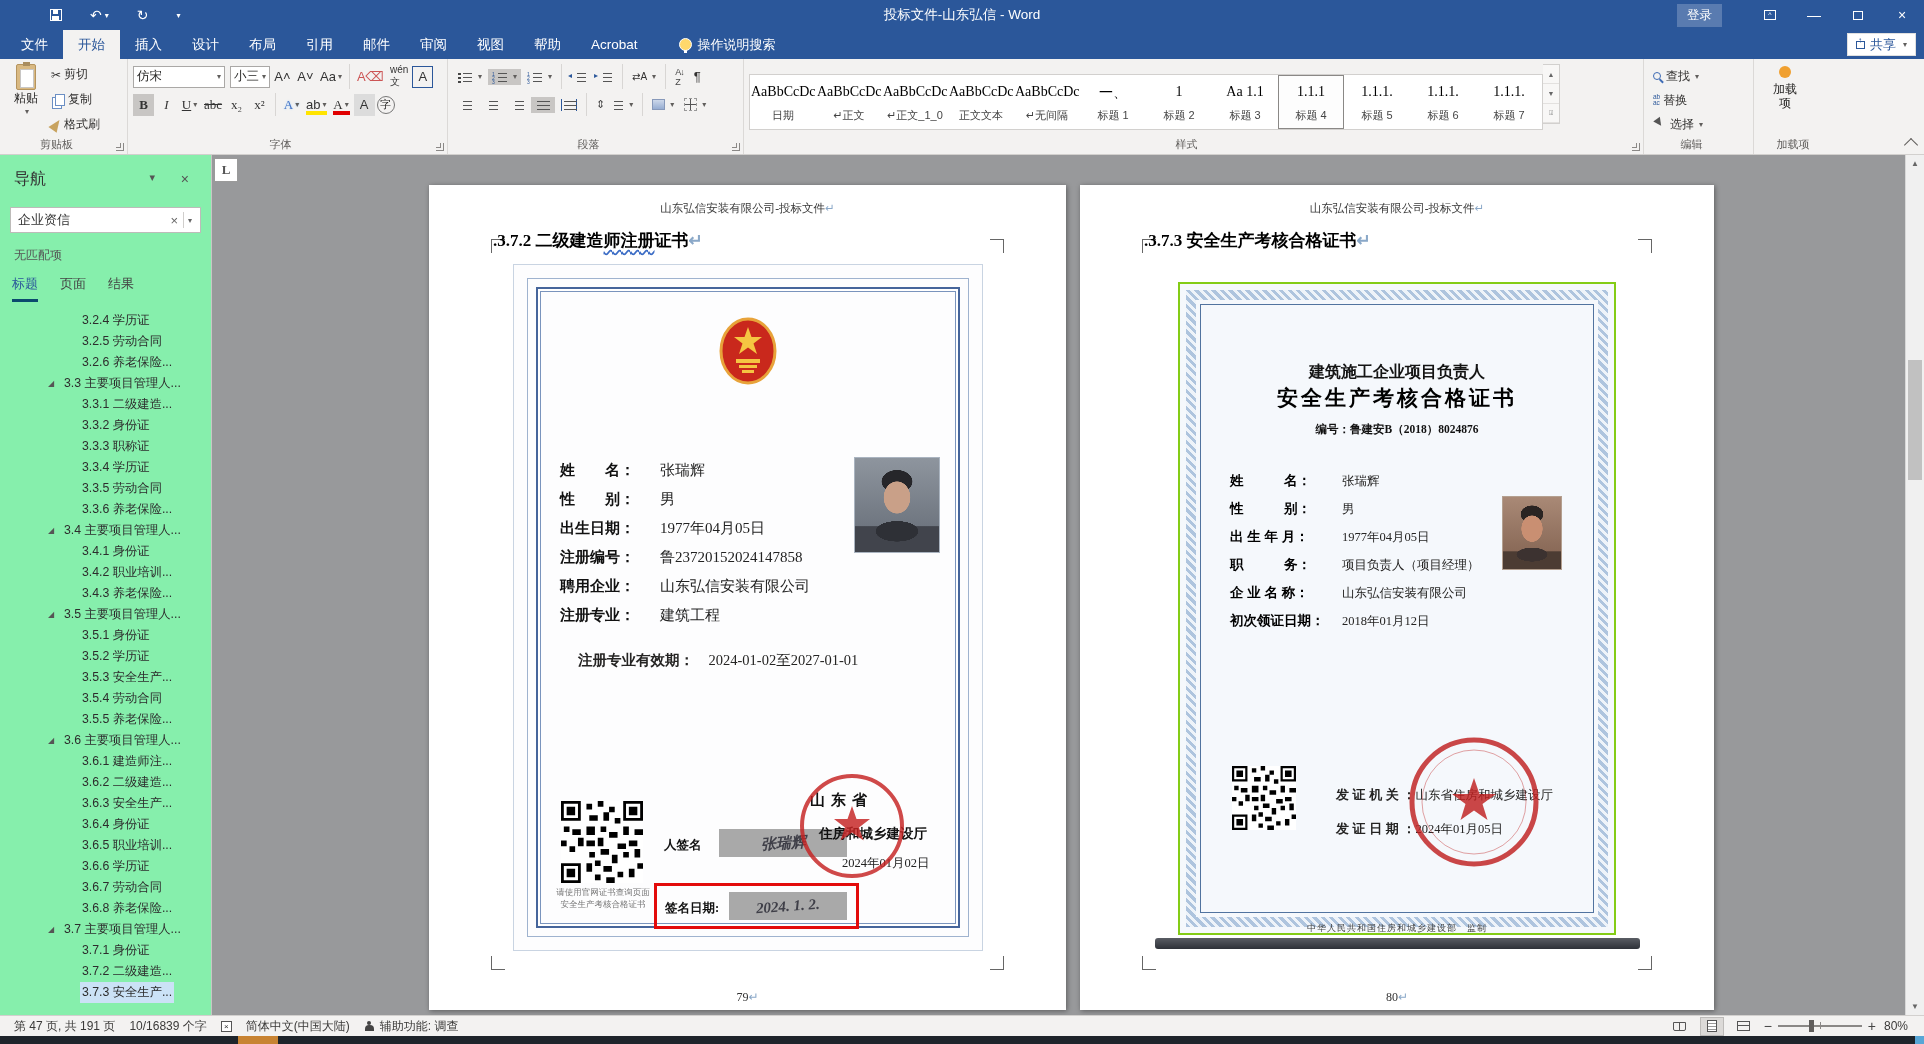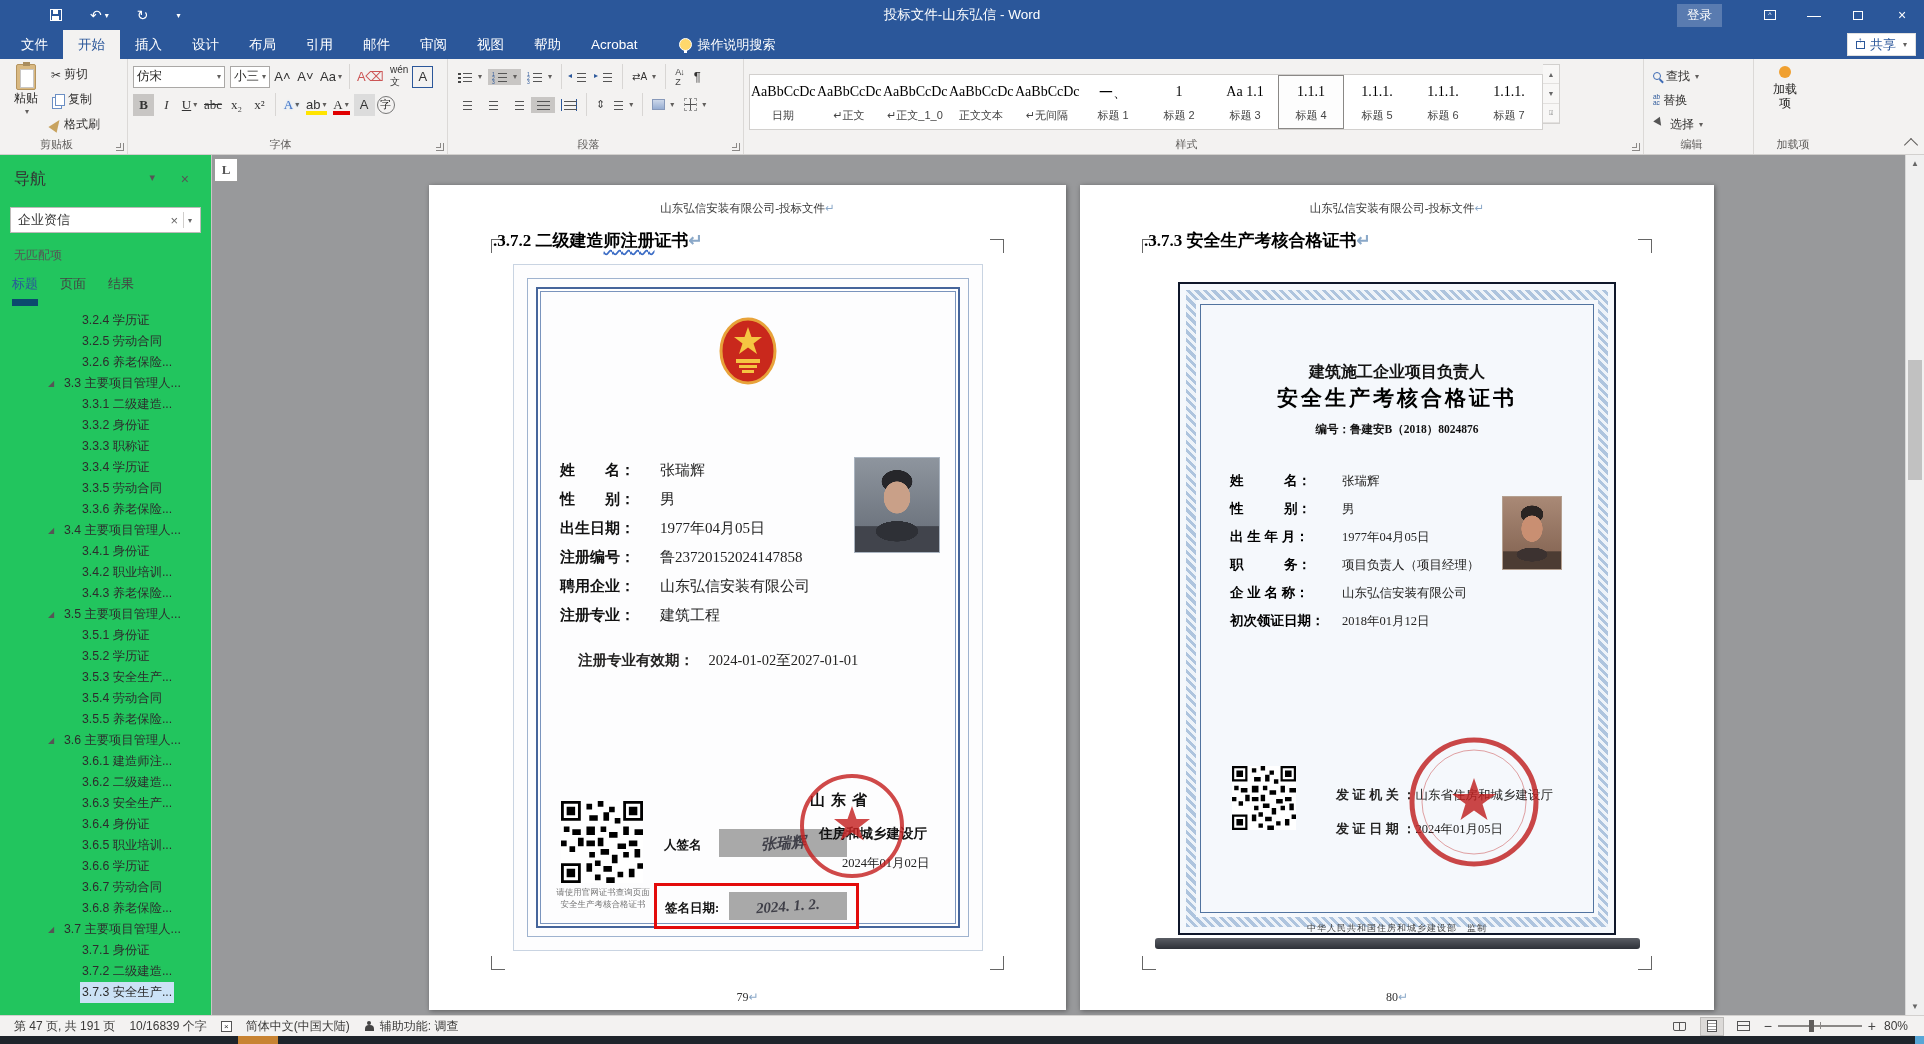--- a/index.html
+++ b/index.html
@@ -90,32 +90,32 @@
   .ic-find { width:8px; height:8px; border:1.5px solid #3f6cb5; border-radius:50%; position:relative; margin-right:2px; }
   .ic-find::after { content:""; position:absolute; width:5px; height:1.5px; background:#3f6cb5; transform:rotate(45deg); right:-4px; bottom:-2px; }
   .ic-replace { font-size:6.5px; line-height:6px; white-space:pre; color:#2b579a; }
   .ic-select { width:0; height:0; border:4px solid transparent; border-top:8px solid #555; transform:rotate(-35deg); margin:0 3px; }
   .addin-big { display:flex; flex-direction:column; align-items:center; width:52px; padding-top:4px; gap:4px; }
   .ic-dot { width:12px; height:12px; border-radius:50%; background:#f0a030; }
   .addin-big .lbl { font-size:12px; text-align:center; width:34px; line-height:14px; }
   .ribbon-collapse { position:absolute; right:8px; bottom:4px; width:10px; height:10px; border-left:1.5px solid #605e5c; border-top:1.5px solid #605e5c; transform:rotate(45deg); }
 
   
-  .navpane { position:absolute; left:0; top:155px; width:212px; bottom:29px; background:#22c55e; border-right:1px solid #c8c6c4; overflow:hidden; }
+  .navpane { position:absolute; left:0; top:155px; width:212px; bottom:29px; background:#86efac; border-right:1px solid #c8c6c4; overflow:hidden; }
   .nav-head { position:absolute; left:14px; top:14px; font-size:16px; color:#333; }
   .nav-head-ctrl { position:absolute; top:16px; font-size:11px; color:#555; }
   .nav-search { position:absolute; left:10px; right:10px; top:52px; height:26px; background:#fff; border:1px solid #bdbbb9; display:flex; align-items:center; padding:0 4px 0 7px; }
   .nav-search .q { flex:1; font-size:13px; color:#333; }
   .nav-search .x { color:#666; font-size:13px; padding:0 5px; }
   .nav-search .sep { width:1px; height:16px; background:#d0cecc; }
   .nav-search .dd2 { font-size:8px; color:#666; padding:0 4px; }
   .nav-nomatch { position:absolute; left:14px; top:92px; font-size:12px; color:#555; }
   .nav-tabs { position:absolute; left:12px; top:120px; display:flex; gap:22px; }
   .nav-tab { font-size:13px; color:#444; padding-bottom:6px; }
-  .nav-tab.active { color:#2b579a; border-bottom:7px solid #0c4a6e; }
+  .nav-tab.active { color:#2b579a; border-bottom:3px solid #0c4a6e; }
   .nav-list { position:absolute; left:0; right:0; top:155px; bottom:0; overflow:hidden; }
   .nav-row { height:21px; line-height:21px; font-size:12.3px; color:#2d2d2d; white-space:nowrap; overflow:hidden; position:relative; }
   .nav-row .tri { position:absolute; left:48px; top:0; font-size:8px; color:#555; }
   .nav-row .txt { position:absolute; left:82px; }
   .nav-row.parent .txt { left:64px; }
   .nav-row.selected .txt { background:#cbe2f6; box-shadow:0 0 0 2px #cbe2f6; }
 
   
   .canvas { position:absolute; left:212px; top:155px; right:0; bottom:29px; background:#98999b; overflow:hidden; }
   .tabsel { position:absolute; left:2px; top:3px; width:24px; height:24px; background:#fff; border:1px solid #9a9a9a; font-family:"Liberation Serif",serif; font-weight:bold; color:#555; font-size:13px; text-align:center; line-height:22px; }
@@ -166,21 +166,21 @@
   .c79-region { position:absolute; left:296px; top:526px; font-size:15px; font-weight:bold; letter-spacing:6px; color:#111; }
   .c79-auth { position:absolute; left:288px; top:560px; font-size:13.5px; font-weight:bold; color:#111;padding-left:17px; }
   .c79-idate { position:absolute; left:300px; top:590px; font-size:12.5px; color:#222;margin-left:28px; }
   .seal { position:absolute; opacity:.82; }
   .seal79 { left:282px; top:505px; }
   .redbox { position:absolute; left:140px; top:618px; width:205px; height:46px; border:3.5px solid #e30b0b; }
   .date-label { position:absolute; left:8px; top:14px; font-size:12.5px; font-weight:bold; color:#111; }
   .date-strip { position:absolute; left:72px; top:6px; width:118px; height:28px; background:#a9a9a9; display:flex; align-items:center; justify-content:center; }
 
   
-  .cert80 { position:absolute; left:98px; top:97px; width:438px; height:653px; background:#f5f8fc; border:2px solid #0f172a; font-family:"Liberation Serif",serif; }
+  .cert80 { position:absolute; left:98px; top:97px; width:438px; height:653px; background:#f5f8fc; border:2px solid #84cc16; font-family:"Liberation Serif",serif; }
   .c80-band { position:absolute; inset:6px; border:10px solid transparent;
      border-image:repeating-linear-gradient(45deg,#aec4de 0 3px,#eef3f9 3px 6px) 10; }
   .c80-inner { position:absolute; inset:20px; border:1px solid #51739f; }
   .c80-title1 { position:absolute; left:0; right:0; top:78px; text-align:center; font-size:16px; font-weight:bold; color:#141414; font-family:"Liberation Sans",sans-serif; }
   .c80-title2 { position:absolute; left:0; right:0; top:100px; text-align:center; font-size:21px; font-weight:bold; letter-spacing:3px; color:#000; font-family:"Liberation Sans",sans-serif; }
   .c80-serial { position:absolute; left:0; right:0; top:138px; text-align:center; font-size:11.5px; color:#111; }
   .c80-serial b { font-weight:bold; }
   .c80-fields { position:absolute; left:50px; top:188px; }
   .c80-row { height:28px; font-size:12.5px; white-space:nowrap; }
   .c80-row .fl { font-weight:bold; display:inline-block; width:112px; font-size:13.5px; color:#000; font-family:"Liberation Sans",sans-serif; }

